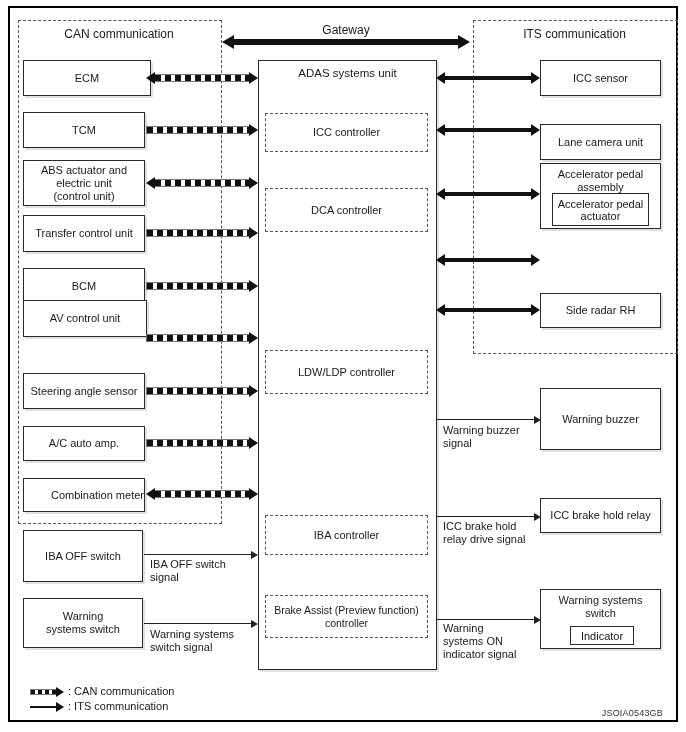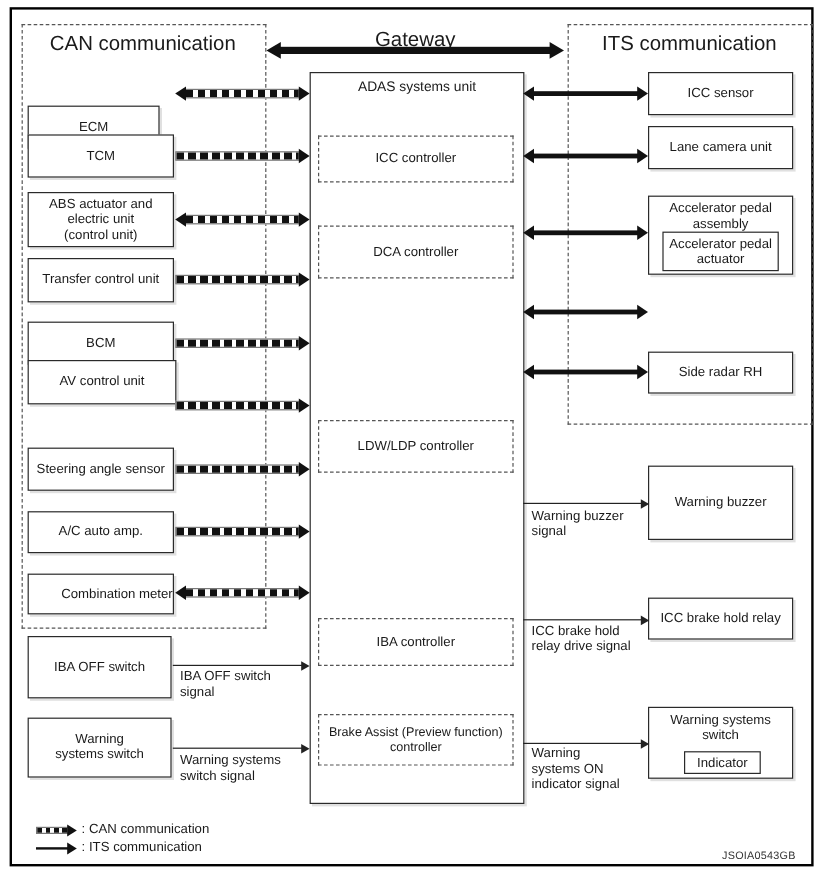--- a/index.html
+++ b/index.html
@@ -1,20 +1,20 @@
 <!DOCTYPE html>
 <html><head>
 <meta charset="utf-8">
 <style>
   html,body{margin:0;padding:0;background:#fff;}
   .stage{position:relative;width:686px;height:732px;background:#fff;overflow:hidden;
          font-family:"Liberation Sans","DejaVu Sans",sans-serif;color:#1a1a1a;}
   .frame{position:absolute;left:8px;top:6px;width:666px;height:712px;border:2px solid #000;}
   .dashed-box{position:absolute;border:1px dashed #555;background:transparent;}
-  .group-title{position:absolute;font-size:17px;text-align:center;}
+  .group-title{position:absolute;font-size:12px;text-align:center;}
   .adas{position:absolute;border:1px solid #2a2a2a;background:#fff;box-shadow:2px 2px 0 rgba(0,0,0,.12);}
   .adas-title{position:absolute;left:0;right:0;top:6px;text-align:center;font-size:11.5px;}
   .node{position:absolute;border:1px solid #2a2a2a;background:#fff;display:flex;align-items:center;
         justify-content:center;text-align:center;font-size:11px;line-height:13px;white-space:pre-line;
         box-shadow:2px 2px 0 rgba(0,0,0,.12);box-sizing:border-box;}
   .node.dashed{border:1px dashed #555;box-shadow:none;}
   .node.top-label{align-items:flex-start;padding-top:4px;}
   .inner-node{position:absolute;border:1px solid #2a2a2a;background:#fff;display:flex;align-items:center;
         justify-content:center;text-align:center;font-size:11px;line-height:12px;white-space:pre-line;}
   .sig{position:absolute;font-size:11px;line-height:13px;white-space:pre-line;text-align:left;}
@@ -65,21 +65,21 @@
   <div class="adas" style="left:258px;top:60px;width:177px;height:608px;">
     <div class="adas-title">ADAS systems unit</div>
   </div>
   <div class="node dashed" style="left:265px;top:113px;width:163px;height:39px;">ICC controller</div>
   <div class="node dashed" style="left:265px;top:188px;width:163px;height:44px;">DCA controller</div>
   <div class="node dashed" style="left:265px;top:350px;width:163px;height:44px;">LDW/LDP controller</div>
   <div class="node dashed" style="left:265px;top:515px;width:163px;height:40px;">IBA controller</div>
   <div class="node dashed" style="left:265px;top:595px;width:163px;height:43px;font-size:10.5px;">Brake Assist (Preview function)
 controller</div>
 
-  <div class="node" style="left:23px;top:60px;width:110px;height:36px;margin-top:28px;">ECM</div>
+  <div class="node" style="left:23px;top:60px;width:128px;height:36px;">ECM</div>
   <div class="node" style="left:23px;top:112px;width:122px;height:36px;">TCM</div>
   <div class="node" style="left:23px;top:160px;width:122px;height:46px;">ABS actuator and
 electric unit
 (control unit)</div>
   <div class="node" style="left:23px;top:215px;width:122px;height:37px;">Transfer control unit</div>
   <div class="node" style="left:23px;top:268px;width:122px;height:36px;">BCM</div>
   <div class="node" style="left:23px;top:300px;width:124px;height:37px;">AV control unit</div>
   <div class="node" style="left:23px;top:373px;width:122px;height:36px;">Steering angle sensor</div>
   <div class="node" style="left:23px;top:426px;width:122px;height:35px;">A/C auto amp.</div>
   <div class="node" style="left:23px;top:478px;width:122px;height:34px;padding-left:27px;">Combination meter</div>
@@ -118,21 +118,21 @@
       <span class="shaft"></span>
       <span class="head hr"></span>
     </div>
   <div class="arr can dbl" style="left:146px;top:488px;width:112px;">
       <span class="shaft"></span>
       <span class="head hr"></span>
       <span class="head hl"></span>
     </div>
 
   <div class="node" style="left:540px;top:60px;width:121px;height:36px;">ICC sensor</div>
-  <div class="node" style="left:540px;top:105px;width:121px;height:36px;">Lane camera unit</div>
+  <div class="node" style="left:540px;top:124px;width:121px;height:36px;">Lane camera unit</div>
   <div class="node top-label" style="left:540px;top:163px;width:121px;height:66px;">
     <span>Accelerator pedal
 assembly</span>
     <span class="inner-node" style="left:11px;top:29px;width:95px;height:31px;">Accelerator pedal
 actuator</span>
   </div>
   <div class="node" style="left:540px;top:293px;width:121px;height:35px;">Side radar RH</div>
 
   <div class="arr its dbl" style="left:436px;top:72px;width:104px;">
       <span class="shaft"></span>

